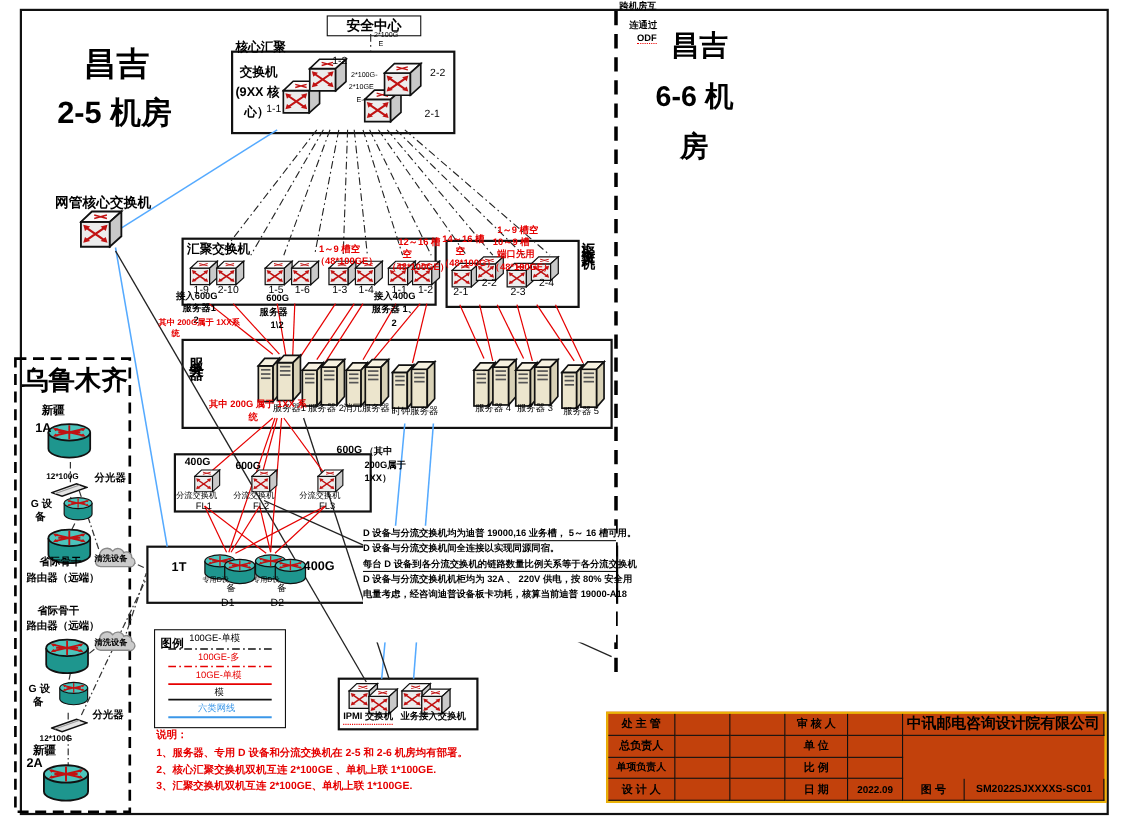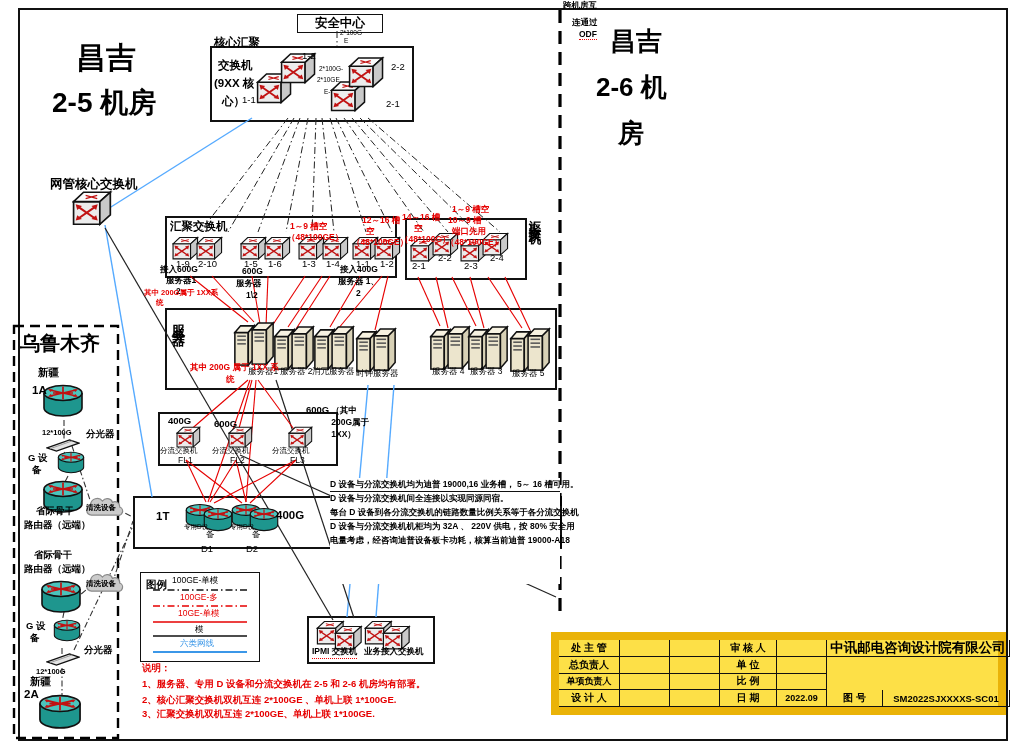--- a/index.html
+++ b/index.html
@@ -24,23 +24,23 @@
   .ln-blue{stroke:#55aaff;stroke-width:1.4}
   .ln-blk{stroke:#222;stroke-width:1.2}
   .ln-div{stroke:#000;stroke-width:3.2;stroke-dasharray:13 8}
   .ln-ubox{stroke:#000;stroke-width:2.4;stroke-dasharray:10 6;fill:none}
   .lg1{stroke:#111;stroke-width:1.4;stroke-dasharray:7 3 1.5 3}
   .lg2{stroke:#e60000;stroke-width:1.4;stroke-dasharray:7 3 1.5 3}
   .lg3{stroke:#e60000;stroke-width:1.6}
   .lg4{stroke:#111;stroke-width:1.6}
   .lg5{stroke:#3b97e8;stroke-width:1.8}
   .dn{font-size:8.5px;font-weight:bold;line-height:13.4px;white-space:nowrap}
-  .tb{position:absolute;left:551px;top:632px;width:455px;height:83px;display:grid;
+  .tb{position:absolute;left:551px;top:647px;width:455px;height:83px;display:grid;
       grid-template-columns:61px 50px 50px 57px 50px 56px 127px;
-      grid-template-rows:1fr 1fr 1fr 1fr;border:8px solid #eab308;background:#fde047;z-index:7;box-sizing:border-box}
+      grid-template-rows:1fr 1fr 1fr 1fr;border:2px solid #eab308;background:#c2410c;z-index:7;box-sizing:border-box}
   .tb>div{border-right:1px solid #111;border-bottom:1px solid #111;display:flex;
       align-items:center;justify-content:center;font-weight:bold;font-size:10px;overflow:hidden}
 </style>
 </head>
 <body>
 
 <div class="page">
 
   <svg width="0" height="0" style="position:absolute">
     <defs>
@@ -166,21 +166,21 @@
     <line class="lg1" x1="153" y1="590" x2="247" y2="590"></line>
     <line class="lg2" x1="153" y1="606" x2="247" y2="606"></line>
     <line class="lg3" x1="153" y1="622" x2="247" y2="622"></line>
     <line class="lg4" x1="153" y1="636" x2="247" y2="636"></line>
     <line class="lg5" x1="153" y1="652" x2="247" y2="652"></line>
   </svg>
 
   <div class="lbl b t30" style="left:76px;top:38px">昌吉</div>
   <div class="lbl b t28" style="left:52px;top:84px">2-5 机房</div>
   <div class="lbl b t26" style="left:610px;top:24px">昌吉</div>
-  <div class="lbl b t26" style="left:596px;top:70px">2-6 机</div>
+  <div class="lbl b t26" style="left:596px;top:70px">6-6 机</div>
   <div class="lbl b t26" style="left:618px;top:116px">房</div>
 
   <div class="lbl b t8" style="left:563px;top:0">跨机房互</div>
   <div class="lbl b t8" style="left:572px;top:17px">连通过</div>
   <div class="lbl b t8" style="left:579px;top:29px;border-bottom:1px dotted #e00">ODF</div>
 
   <div class="lbl t6" style="left:340px;top:29px">2*100G</div>
   <div class="lbl t6" style="left:344px;top:37px">E</div>
 
   <div class="lbl b t11" style="left:214px;top:35px">核心汇聚</div>
@@ -394,21 +394,21 @@
       <use href="#sym-switch"></use>
     </svg>
   <div class="lbl b t8" style="left:312px;top:646px;border-bottom:1px dotted #e00">IPMI 交换机</div>
   <div class="lbl b t8" style="left:364px;top:646px">业务接入交换机</div>
 
   <div class="lbl b t9 red" style="left:142px;top:662px">说明：</div>
   <div class="lbl b t9 red" style="left:142px;top:678px">1、服务器、专用 D 设备和分流交换机在 2-5 和 2-6 机房均有部署。</div>
   <div class="lbl b t9 red" style="left:142px;top:694px">2、核心汇聚交换机双机互连 2*100GE 、单机上联 1*100GE.</div>
   <div class="lbl b t9 red" style="left:142px;top:708px">3、汇聚交换机双机互连 2*100GE、单机上联 1*100GE.</div>
 
-  <div class="lbl b" style="left:20px;top:330px;font-size:20px">乌鲁木齐</div>
+  <div class="lbl b" style="left:20px;top:330px;font-size:24px">乌鲁木齐</div>
   <div class="lbl b t10" style="left:38px;top:366px">新疆</div>
   <div class="lbl b t11" style="left:32px;top:384px">1A</div>
   <svg class="dev" style="left:40px;top:382px" width="46" height="36">
       <use href="#sym-router"></use>
     </svg>
   <div class="lbl b t7" style="left:42px;top:428px">12*100G</div>
   <div class="lbl b t9" style="left:86px;top:428px">分光器</div>
   <svg class="dev" style="left:46px;top:438px" width="34" height="15">
       <use href="#sym-splitter"></use>
     </svg>

